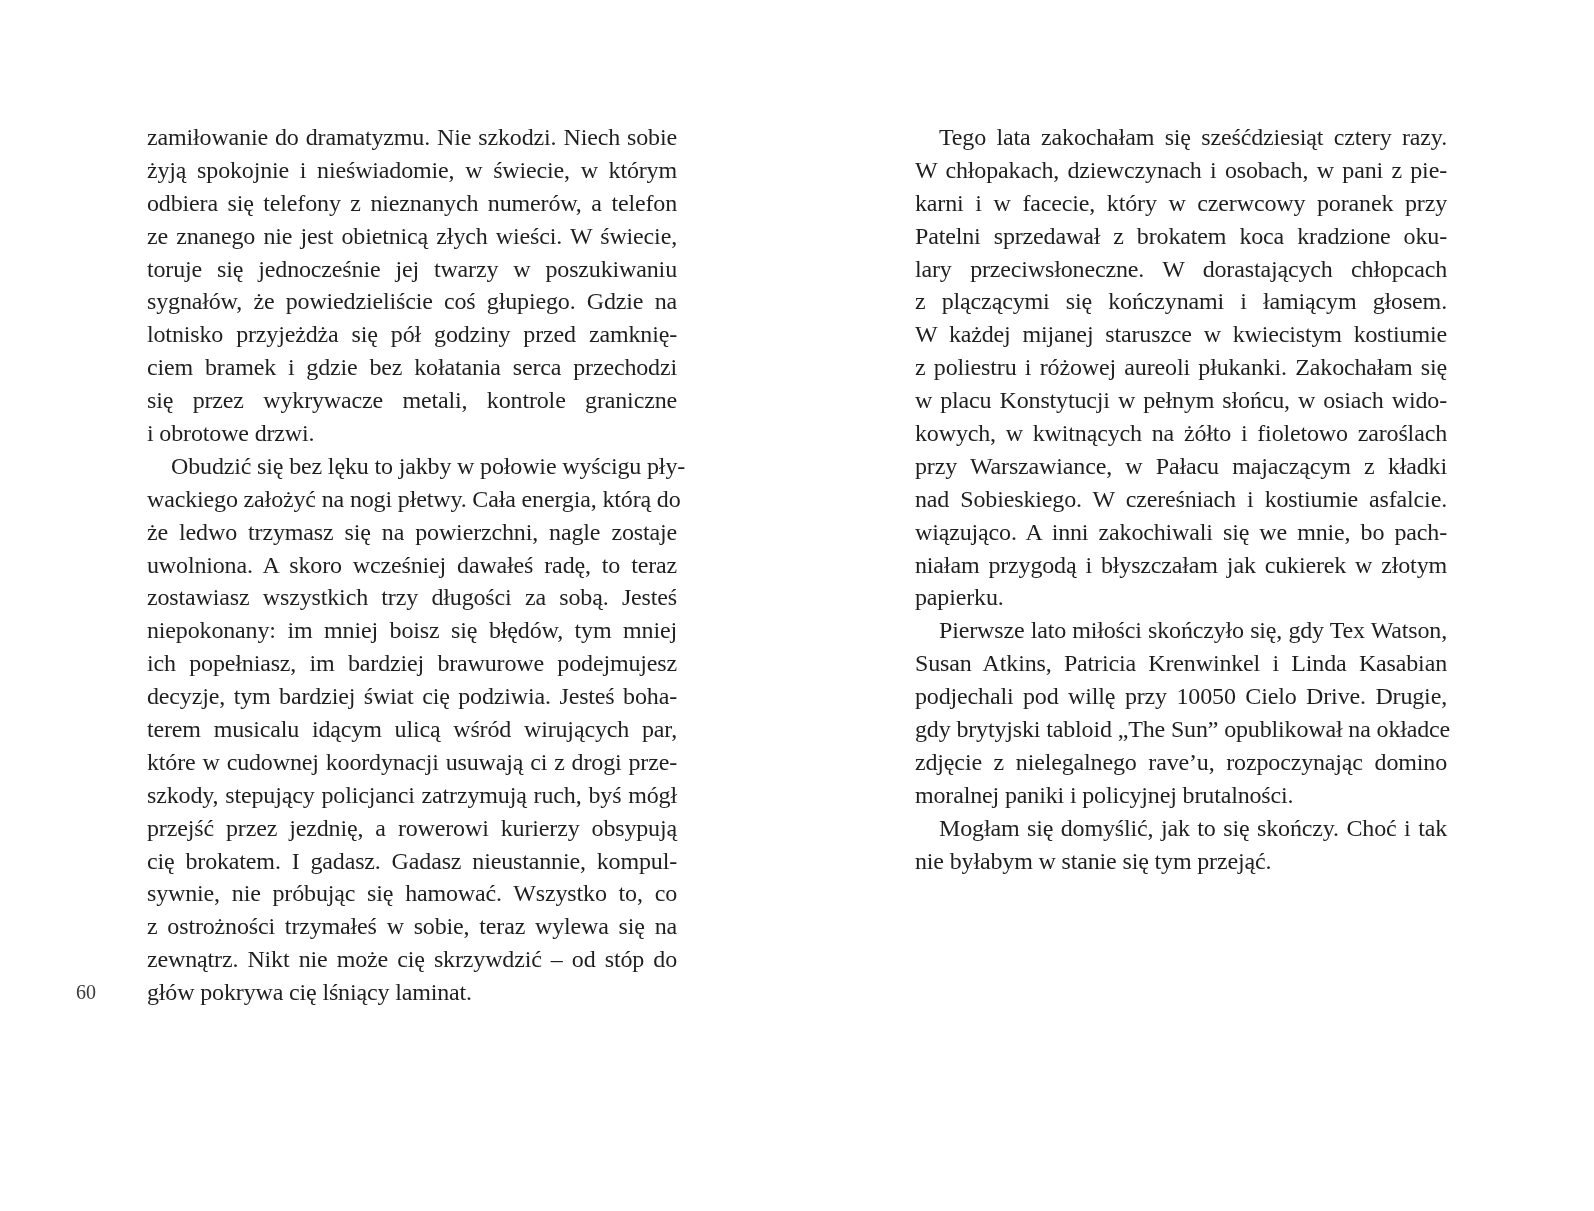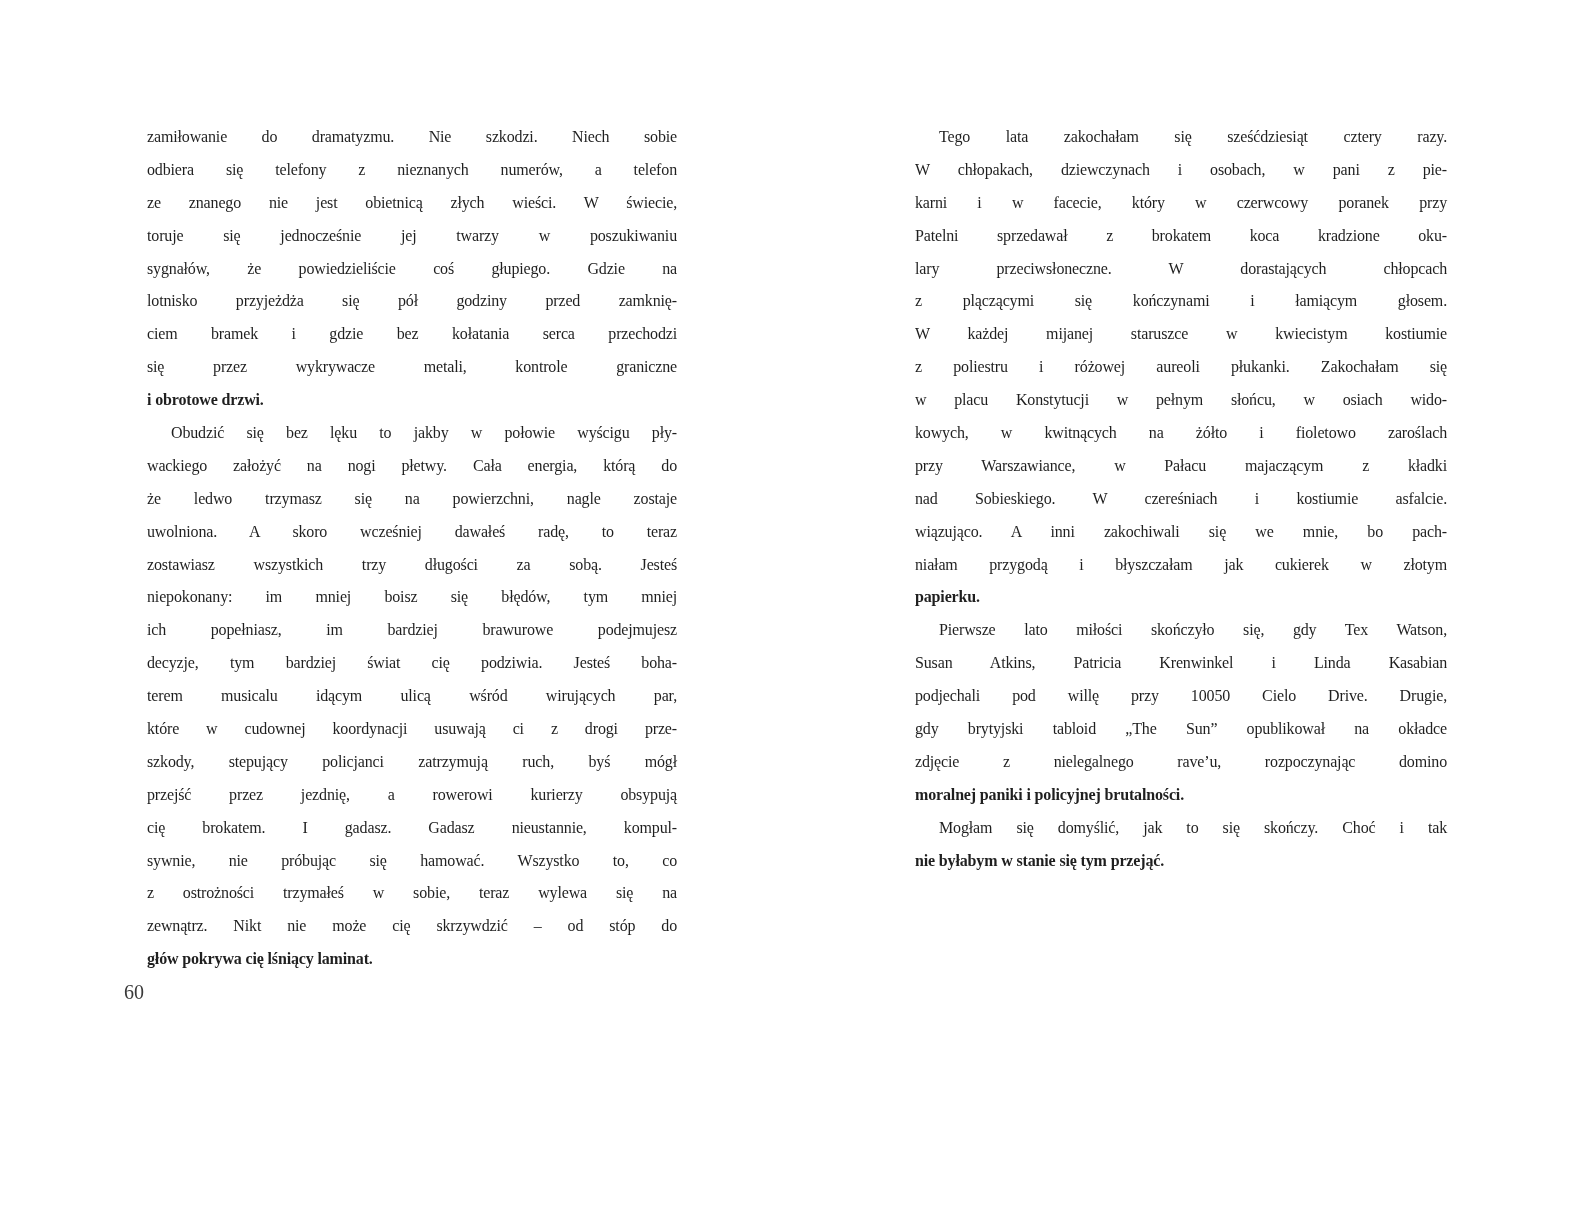--- a/index.html
+++ b/index.html
@@ -27,55 +27,54 @@
     left: 147px;
     width: 530px;
   }
   .text-column.right {
     left: 915px;
     width: 532px;
   }
   .line {
     height: 32.9px;
     line-height: 32.9px;
-    font-size: 16px;
+    font-size: 24px;
     letter-spacing: -0.15px;
     text-align: justify;
     text-align-last: justify;
     white-space: nowrap;
   }
   .line.indent {
     padding-left: 24px;
   }
   .line.para-end {
     text-align: left;
     text-align-last: left;
-    font-weight: bold;
   }
   .page-number {
     position: absolute;
     left: 76px;
     top: 976px;
     width: 40px;
     font-size: 20px;
     line-height: 32.9px;
     color: #3a3a3a;
     text-align: left;
-    margin-left: 48px;
   }
 </style>
 </head>
 <body>
 
 <div class="spread">
 
   <div class="page-number">60</div>
 
   <div class="text-column left" id="left-column">
       <div class="line">zamiłowanie do dramatyzmu. Nie szkodzi. Niech sobie</div>
+      <div class="line">żyją spokojnie i nieświadomie, w świecie, w którym</div>
       <div class="line">odbiera się telefony z nieznanych numerów, a telefon</div>
       <div class="line">ze znanego nie jest obietnicą złych wieści. W świecie,</div>
       <div class="line">toruje się jednocześnie jej twarzy w poszukiwaniu</div>
       <div class="line">sygnałów, że powiedzieliście coś głupiego. Gdzie na</div>
       <div class="line">lotnisko przyjeżdża się pół godziny przed zamknię-</div>
       <div class="line">ciem bramek i gdzie bez kołatania serca przechodzi</div>
       <div class="line">się przez wykrywacze metali, kontrole graniczne</div>
       <div class="line para-end">i obrotowe drzwi.</div>
       <div class="line indent">Obudzić się bez lęku to jakby w połowie wyścigu pły-</div>
       <div class="line">wackiego założyć na nogi płetwy. Cała energia, którą do</div>

